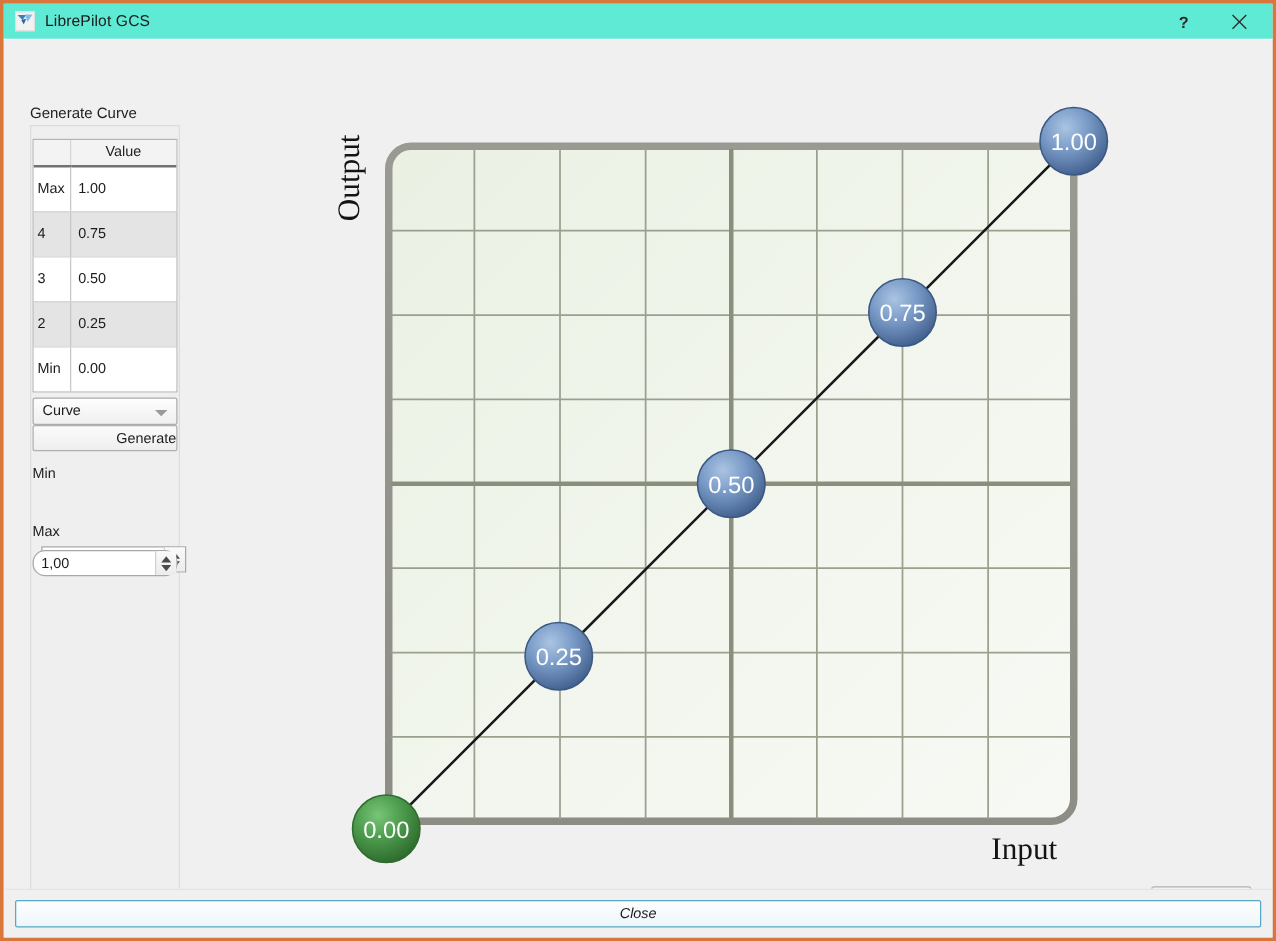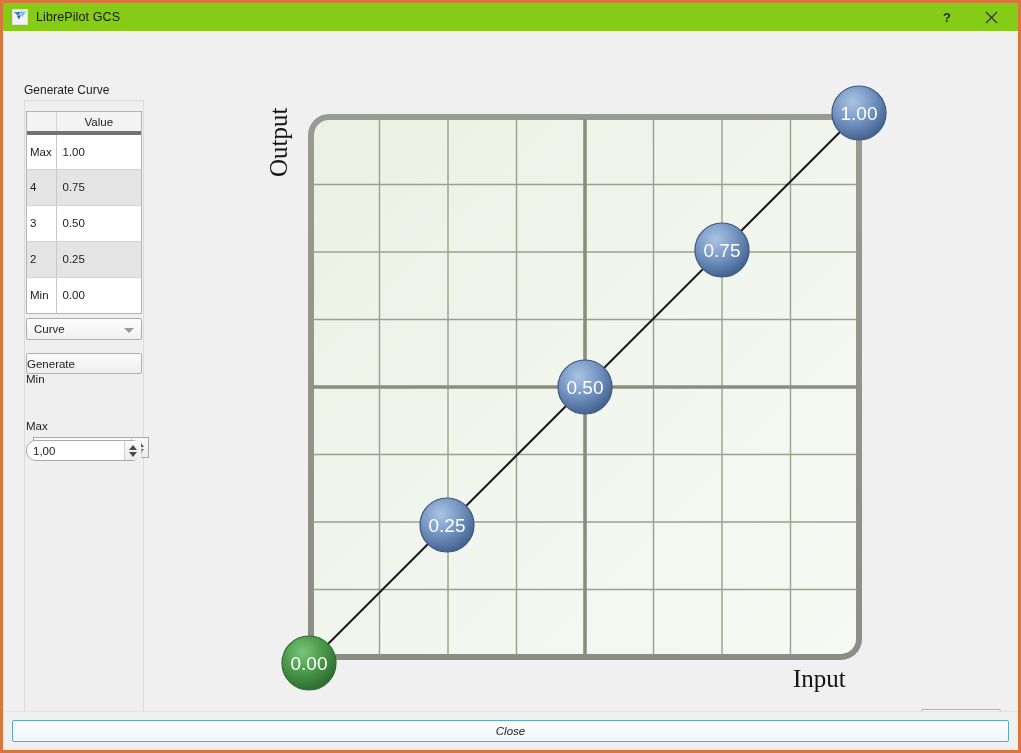--- a/index.html
+++ b/index.html
@@ -22,21 +22,21 @@
     border: 3px solid #d9763c;
     background: #f0f0f0;
     display: flex;
     flex-direction: column;
   }
 
   
   #titlebar {
     height: 28px;
     flex: 0 0 28px;
-    background: #84cc16;
+    background: #5eead4;
     display: flex;
     align-items: center;
     position: relative;
     border-bottom: 1px solid #ffffff;
   }
   #app-icon {
     width: 16px; height: 16px;
     margin-left: 9px; margin-right: 8px;
     position: relative;
     background: #f2f2f2;
@@ -103,21 +103,21 @@
   #curve-table th, #curve-table td {
     font-weight: normal;
     padding: 0;
     height: 36px;
     box-sizing: border-box;
     vertical-align: middle;
   }
   #curve-table thead th {
     height: 21px;
     background: #f3f3f3;
-    border-bottom: 4px solid #737373;
+    border-bottom: 2px solid #737373;
     color: #222;
     font-size: 11.5px;
   }
   #curve-table thead th.corner {
     width: 29px;
     border-right: 1px solid #d6d6d6;
   }
   #curve-table td.rowhdr {
     width: 29px;
     padding-left: 3px;
@@ -150,27 +150,27 @@
   #curve-type .txt { padding-left: 7px; }
   #curve-type .arrow {
     position: absolute; right: 7px; top: 9px;
     width: 0; height: 0;
     border-left: 5px solid transparent;
     border-right: 5px solid transparent;
     border-top: 5px solid #9a9a9a;
   }
   #generate-btn {
     position: absolute;
-    left: 23px; top: 321px;
+    left: 23px; top: 308px;
     width: 116px; height: 21px;
     box-sizing: border-box;
     border: 1px solid #b0b0b0;
     border-radius: 2px;
     background: linear-gradient(#fbfbfb, #eeeeee);
-    display: flex; align-items: center; justify-content: flex-start;
+    display: flex; align-items: center; justify-content: flex-end;
     font-size: 11.5px; color: #1c1c1c;
   }
 
   
   .field-label {
     position: absolute;
     font-size: 11.5px;
     color: #1c1c1c;
   }
   .spin {

